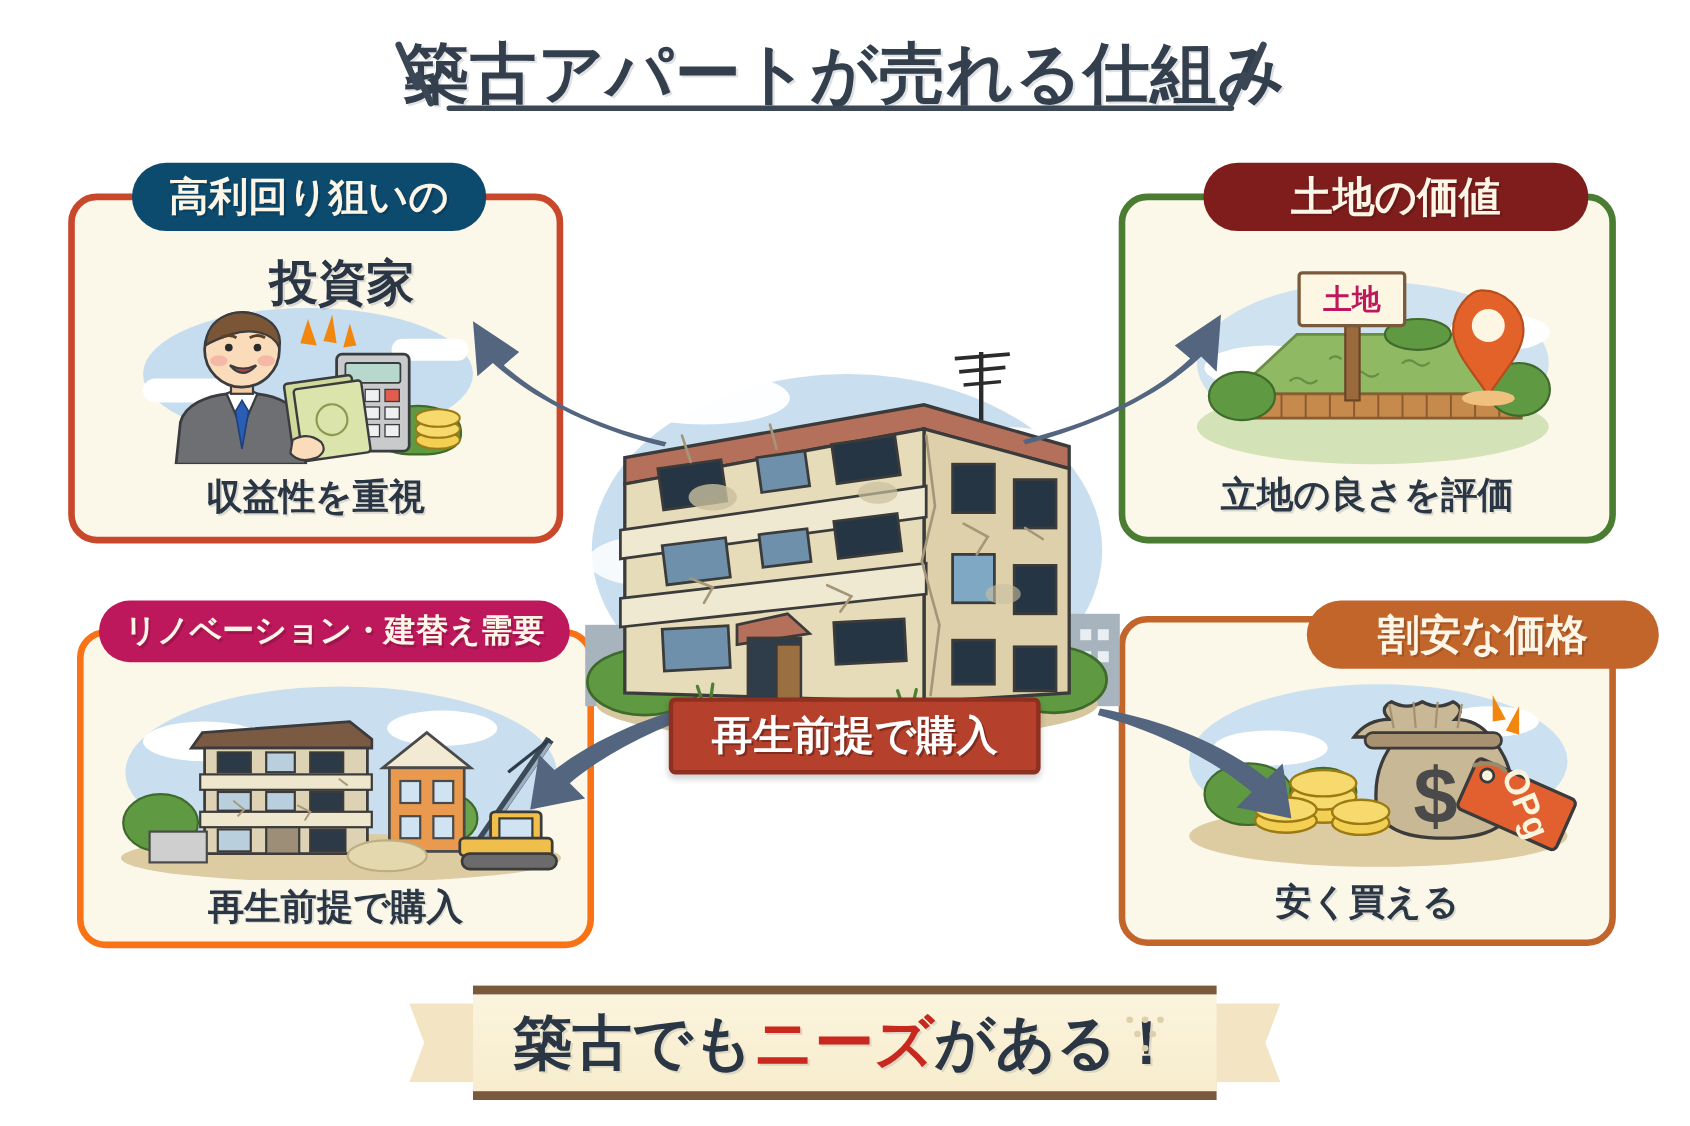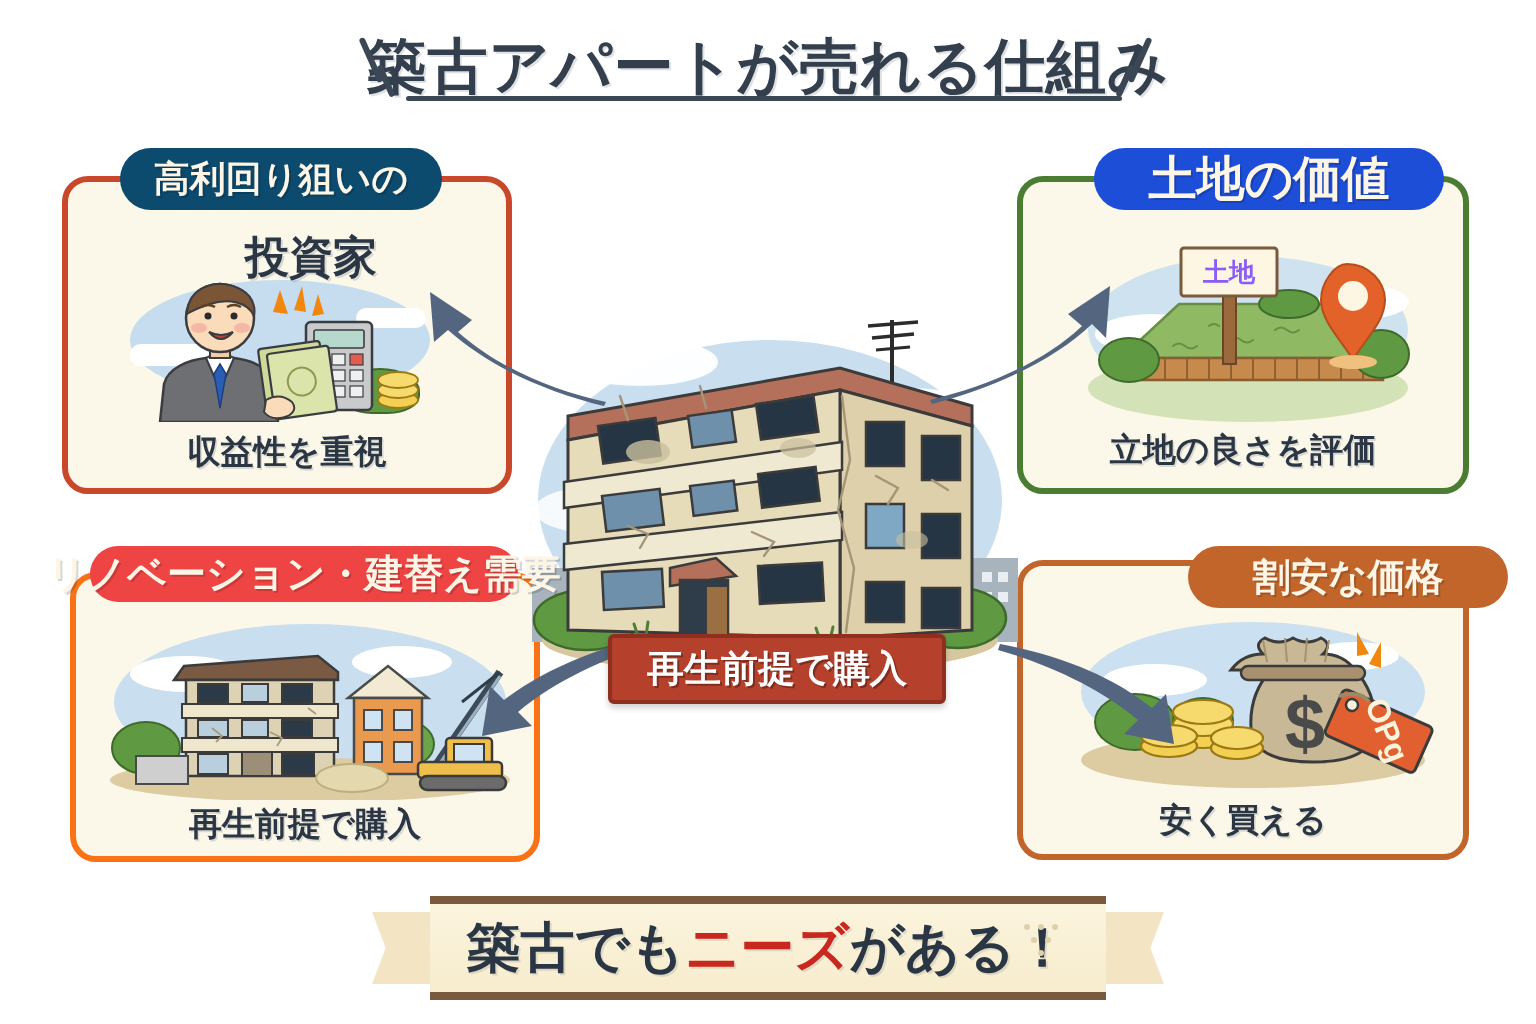--- a/index.html
+++ b/index.html
@@ -81,22 +81,22 @@
     display: flex;
     align-items: center;
     justify-content: center;
     color: #fdf6e6;
     font-weight: 900;
     white-space: nowrap;
     text-shadow: 2px 2px 0 rgba(0,0,0,0.16);
     z-index: 6;
   }
   .badge-1 { left: 120px;  top: 148px; width: 322px; height: 62px; background: #0c4a6e; font-size: 36px; }
-  .badge-2 { left: 1094px; top: 148px; width: 350px; height: 62px; background: #1d4ed8; font-size: 48px; }
-  .badge-3 { left: 90px;   top: 546px; width: 428px; height: 56px; background: #ef4444; font-size: 39px; font-family: Liberation Mono, monospace; }
+  .badge-2 { left: 1094px; top: 148px; width: 350px; height: 62px; background: #7f1d1d; font-size: 38px; }
+  .badge-3 { left: 90px;   top: 546px; width: 428px; height: 56px; background: #be185d; font-size: 29px; font-family: Liberation Mono, monospace; }
   .badge-4 { left: 1188px; top: 546px; width: 320px; height: 62px; background: #c2652b; font-size: 38px; }
 
   .card-heading {
     position: absolute;
     left: 0; right: 0;
     text-align: center;
     font-size: 44px;
     font-weight: 900;
     color: #2b3644;
     text-shadow: 2px 2px 0 rgba(90,100,115,0.2);
@@ -368,21 +368,21 @@
         <ellipse cx="318" cy="116" rx="28" ry="24" fill="#5f9a43" stroke="#3f6a2c" stroke-width="2"></ellipse>
         <ellipse cx="226" cy="66" rx="30" ry="14" fill="#5f9a43" stroke="#3f6a2c" stroke-width="2"></ellipse>
 
         <rect x="160" y="46" width="13" height="80" fill="#9a6a3c" stroke="#6b4526" stroke-width="2"></rect>
         <rect x="118" y="10" width="96" height="48" rx="3" fill="#fdf6e3" stroke="#7a5a3c" stroke-width="3"></rect>
 
         <path d="M284 26 C 306 26, 322 44, 322 62 C 322 84, 300 104, 290 122 C 280 104, 258 84, 258 62 C 258 44, 272 26, 284 26 Z" fill="#e2622a" stroke="#b84d1c" stroke-width="2"></path>
         <circle cx="290" cy="58" r="15" fill="#fdf6e3"></circle>
         <ellipse cx="290" cy="124" rx="24" ry="7" fill="#f0c07e"></ellipse>
       </svg>
-      <div style="position:absolute; left:118px; top:14px; width:96px; height:40px; display:flex; align-items:center; justify-content:center; font-size:26px; font-weight:900; color:#8b5cf6;">土地</div>
+      <div style="position:absolute; left:118px; top:14px; width:96px; height:40px; display:flex; align-items:center; justify-content:center; font-size:26px; font-weight:900; color:#be185d;">土地</div>
     </div>
     <div class="card-heading" style="top:30px;"></div>
     <div class="card-caption" style="top:246px;">立地の良さを評価</div>
   </div>
   <div class="badge badge-2">土地の価値</div>
 
   <div class="card card-3">
     <div class="scene" style="left:26px; top:38px; width:416px; height:184px;">
       <svg width="416" height="184" viewBox="0 0 416 184" style="position:absolute;left:0;top:0;">
         <ellipse cx="208" cy="86" rx="196" ry="78" fill="#c9dff0"></ellipse>

